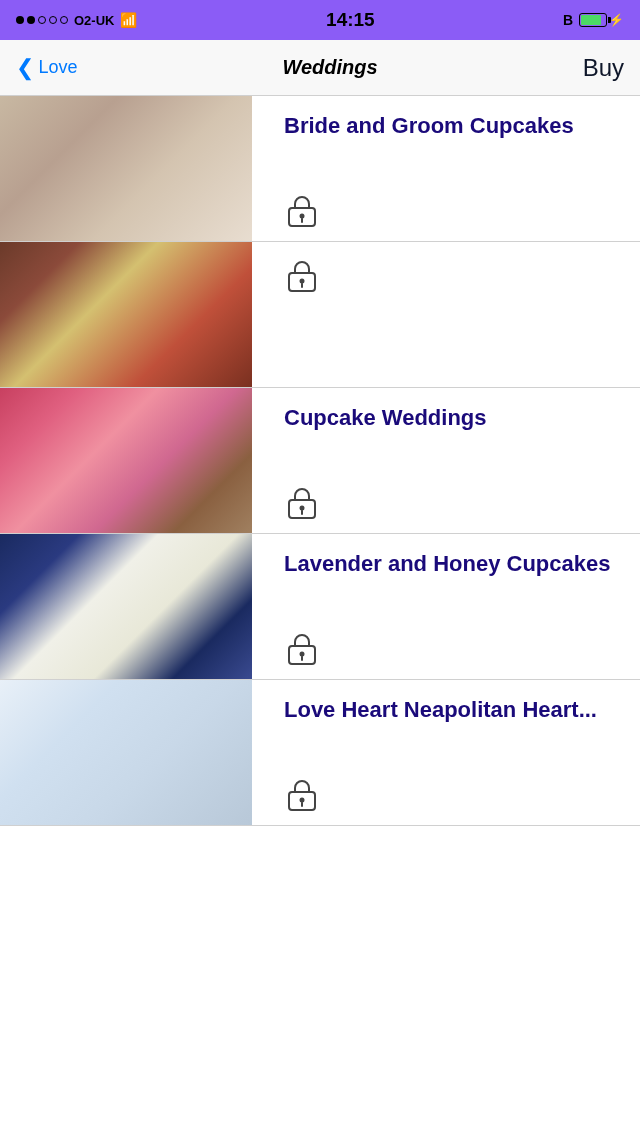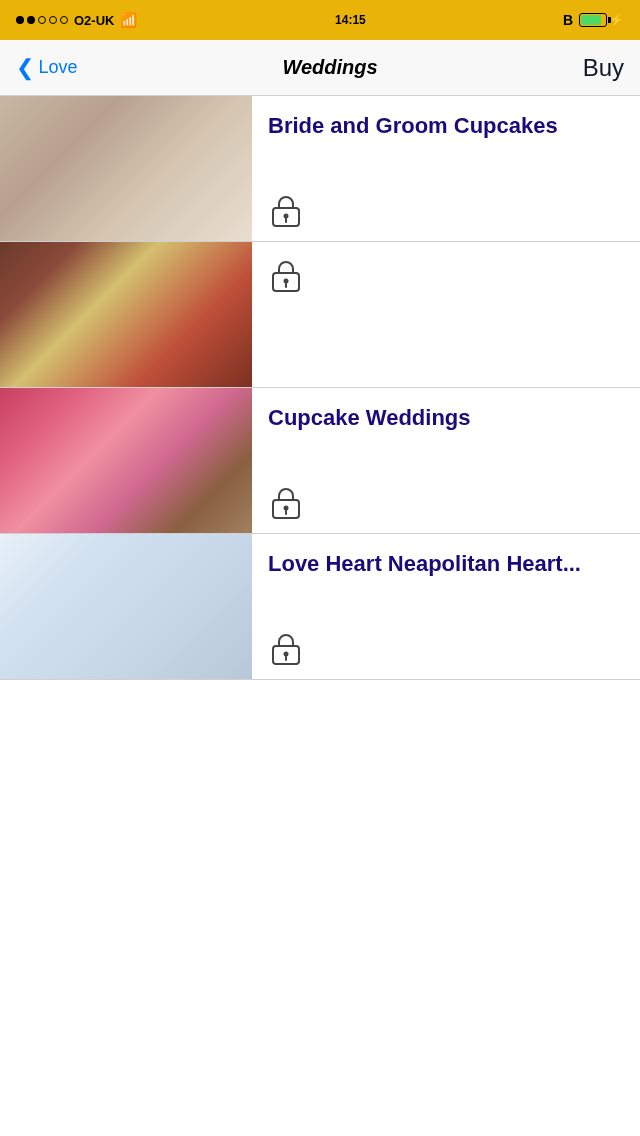--- a/index.html
+++ b/index.html
@@ -8,21 +8,21 @@
       width: 640px;
       min-height: 1136px;
       font-family: -apple-system, 'Helvetica Neue', Arial, sans-serif;
       background: #fff;
       overflow-x: hidden;
     }
 
     
     .status-bar {
       height: 40px;
-      background: #eab308;
+      background: #8b5cf6;
       display: flex;
       align-items: center;
       justify-content: space-between;
       padding: 0 16px;
       font-size: 13px;
       font-weight: 600;
     }
     .status-left {
       display: flex;
       align-items: center;
@@ -43,21 +43,21 @@
       border: 1.5px solid #000;
     }
     .carrier {
       font-size: 13px;
       font-weight: 600;
     }
     .wifi-icon {
       font-size: 14px;
     }
     .status-center {
-      font-size: 12px;
+      font-size: 19px;
       font-weight: 600;
     }
     .status-right {
       display: flex;
       align-items: center;
       gap: 6px;
     }
     .bluetooth-icon {
       font-size: 14px;
       color: #000;
@@ -178,21 +178,21 @@
     
     .cupcake-decor {
       width: 100%;
       height: 100%;
       position: relative;
       overflow: hidden;
     }
 
     .item-content {
       flex: 1;
-      padding: 16px 16px 12px 16px;
+      padding: 16px 16px 12px 32px;
       display: flex;
       flex-direction: column;
       justify-content: space-between;
     }
     .item-title {
       font-size: 22px;
       font-weight: 700;
       color: #1a0a7a;
       line-height: 1.25;
       margin-bottom: 8px;
@@ -290,20 +290,37 @@
           <svg class="lock-svg" viewBox="0 0 30 34" fill="none" xmlns="http://www.w3.org/2000/svg">
             <rect x="2" y="14" width="26" height="18" rx="3" ry="3" stroke="#444" stroke-width="2" fill="none"></rect>
             <path d="M8 14V10a7 7 0 0 1 14 0v4" stroke="#444" stroke-width="2" fill="none" stroke-linecap="round"></path>
             <circle cx="15" cy="22" r="2.5" fill="#444"></circle>
             <line x1="15" y1="24.5" x2="15" y2="28" stroke="#444" stroke-width="2" stroke-linecap="round"></line>
           </svg>
         </div>
       </div>
     </div>
     <div class="list-item">
+      <div class="item-image img-lavender">
+        <div class="cupcake-decor"></div>
+      </div>
+      <div class="item-content">
+        <div class="item-title">Lavender and Honey Cupcakes</div>
+
+        <div class="lock-icon">
+          <svg class="lock-svg" viewBox="0 0 30 34" fill="none" xmlns="http://www.w3.org/2000/svg">
+            <rect x="2" y="14" width="26" height="18" rx="3" ry="3" stroke="#444" stroke-width="2" fill="none"></rect>
+            <path d="M8 14V10a7 7 0 0 1 14 0v4" stroke="#444" stroke-width="2" fill="none" stroke-linecap="round"></path>
+            <circle cx="15" cy="22" r="2.5" fill="#444"></circle>
+            <line x1="15" y1="24.5" x2="15" y2="28" stroke="#444" stroke-width="2" stroke-linecap="round"></line>
+          </svg>
+        </div>
+      </div>
+    </div>
+    <div class="list-item">
       <div class="item-image img-loveheart">
         <div class="cupcake-decor"></div>
       </div>
       <div class="item-content">
         <div class="item-title">Love Heart Neapolitan Heart...</div>
 
         <div class="lock-icon">
           <svg class="lock-svg" viewBox="0 0 30 34" fill="none" xmlns="http://www.w3.org/2000/svg">
             <rect x="2" y="14" width="26" height="18" rx="3" ry="3" stroke="#444" stroke-width="2" fill="none"></rect>
             <path d="M8 14V10a7 7 0 0 1 14 0v4" stroke="#444" stroke-width="2" fill="none" stroke-linecap="round"></path>

